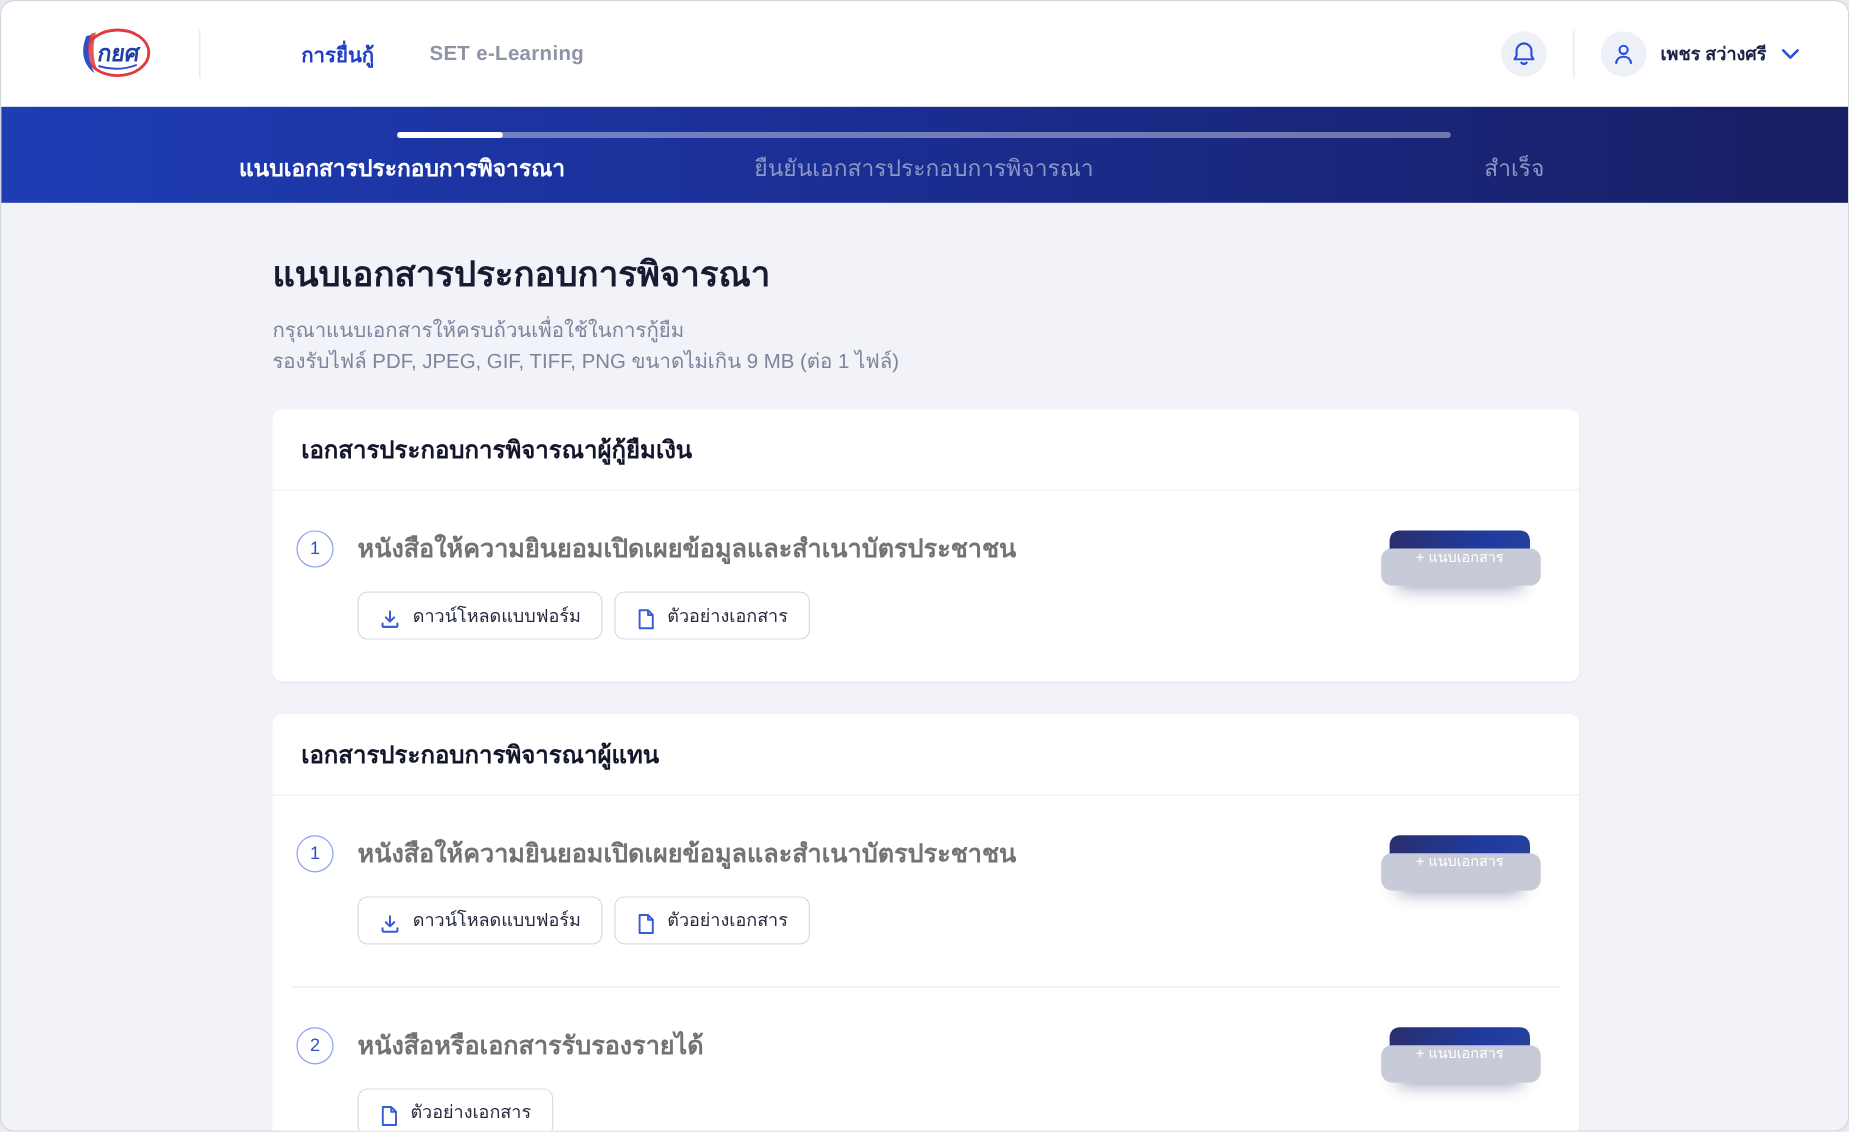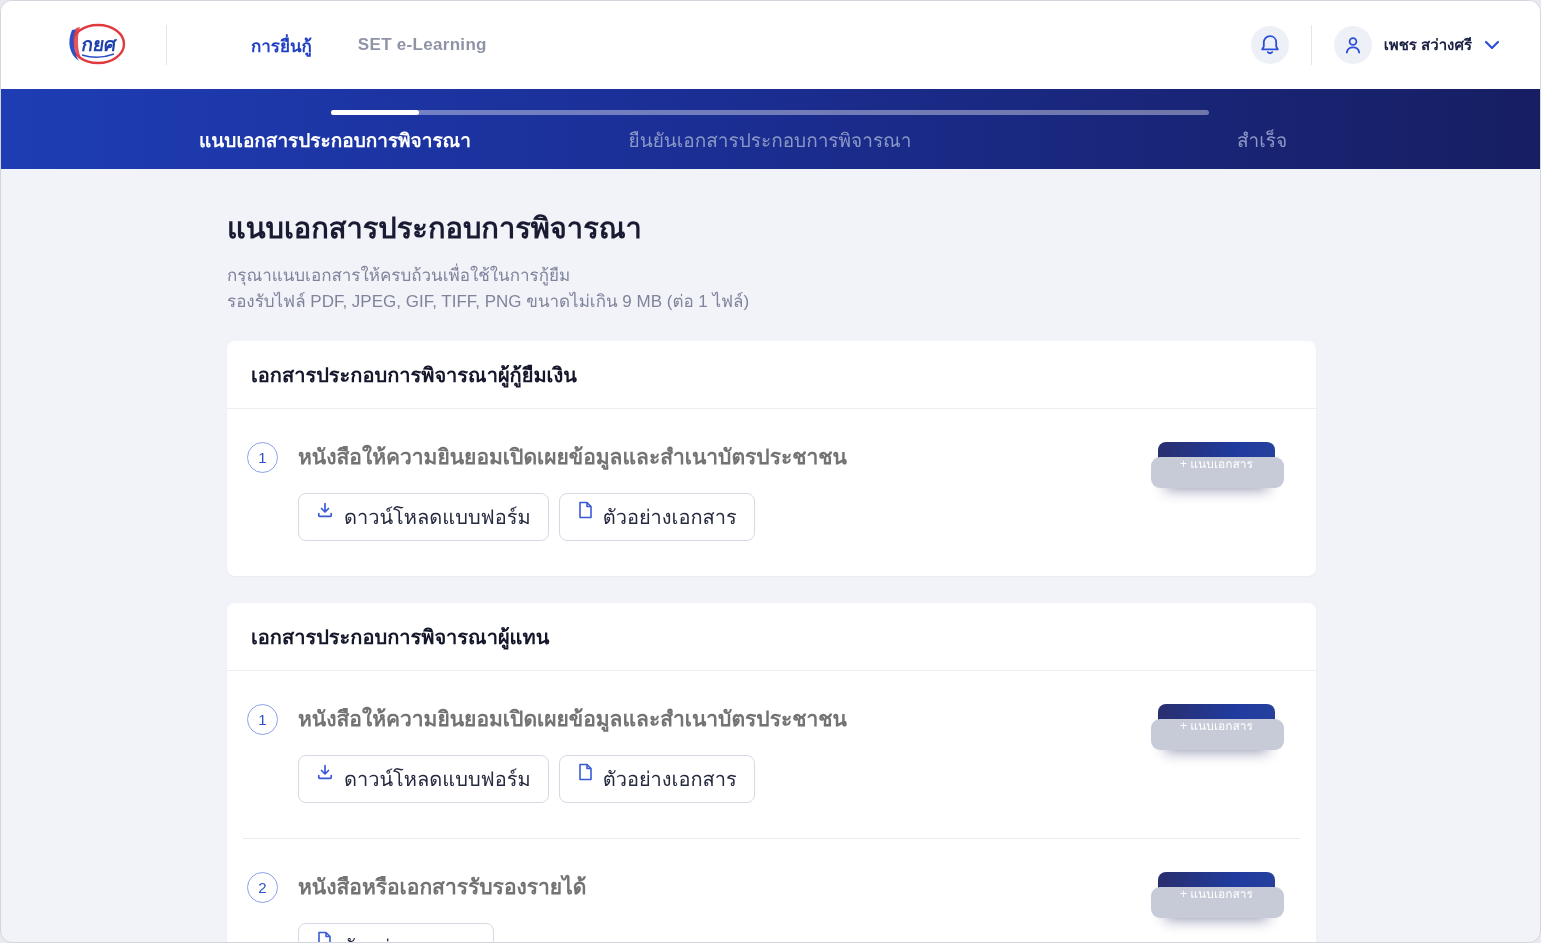--- a/index.html
+++ b/index.html
@@ -34,21 +34,21 @@
   .main { padding:36px 0 0 226px; }
   .page-title { font-size:29px; font-weight:700; color:#181b32; margin-bottom:12px; }
   .page-sub { font-size:17px; color:#7f849c; line-height:1.5; }
   .card { width:1089px; background:#ffffff; border-radius:8px; margin-top:27px; box-shadow:0 1px 2px rgba(25,30,70,0.04); }
   .card-header { padding:18px 24px 17px 24px; font-size:20px; font-weight:700; color:#14172b; border-bottom:1px solid #edeff4; }
   .item { display:flex; align-items:flex-start; padding:31px 20px 35px 20px; }
   .item-num { flex:0 0 auto; width:31px; height:31px; margin-top:2px; border:1.5px solid #8da2ec; border-radius:50%; color:#2d52cc; font-size:15px; display:flex; align-items:center; justify-content:center; background:#fff; }
   .item-body { flex:1 1 auto; margin-left:20px; min-width:0; }
   .item-title { font-size:21px; font-weight:600; color:#737373; }
   .item-actions { display:flex; gap:10px; margin-top:20px; }
-  .action-btn { display:inline-flex; align-items:flex-start; gap:10px; padding:7px 17px; border:1px solid #d7dae3; border-radius:8px; background:#ffffff; font-size:20px; color:#262a40; cursor:pointer; font-family:inherit; }
+  .action-btn { display:inline-flex; align-items:flex-end; gap:10px; padding:7px 17px; border:1px solid #d7dae3; border-radius:8px; background:#ffffff; font-size:15px; color:#262a40; cursor:pointer; font-family:inherit; }
   .action-btn svg { flex:0 0 auto; }
   .attach-btn {
     position:relative; z-index:0; flex:0 0 auto; margin:2px 21px 0 20px;
     padding:12px 22px; border:none; border-radius:8px; cursor:pointer; font-family:inherit;
     font-size:12px; font-weight:400; color:#ffffff; white-space:nowrap;
     background:linear-gradient(101deg,#2a2e6d 0%,#1f3b9f 64%,#27419c 100%);
     box-shadow:0 12px 14px -7px rgba(25,33,92,0.45);
   }
   .attach-btn::before {
     content:""; position:absolute; z-index:-1; left:-7px; right:-9px; top:36%; bottom:-3px;

